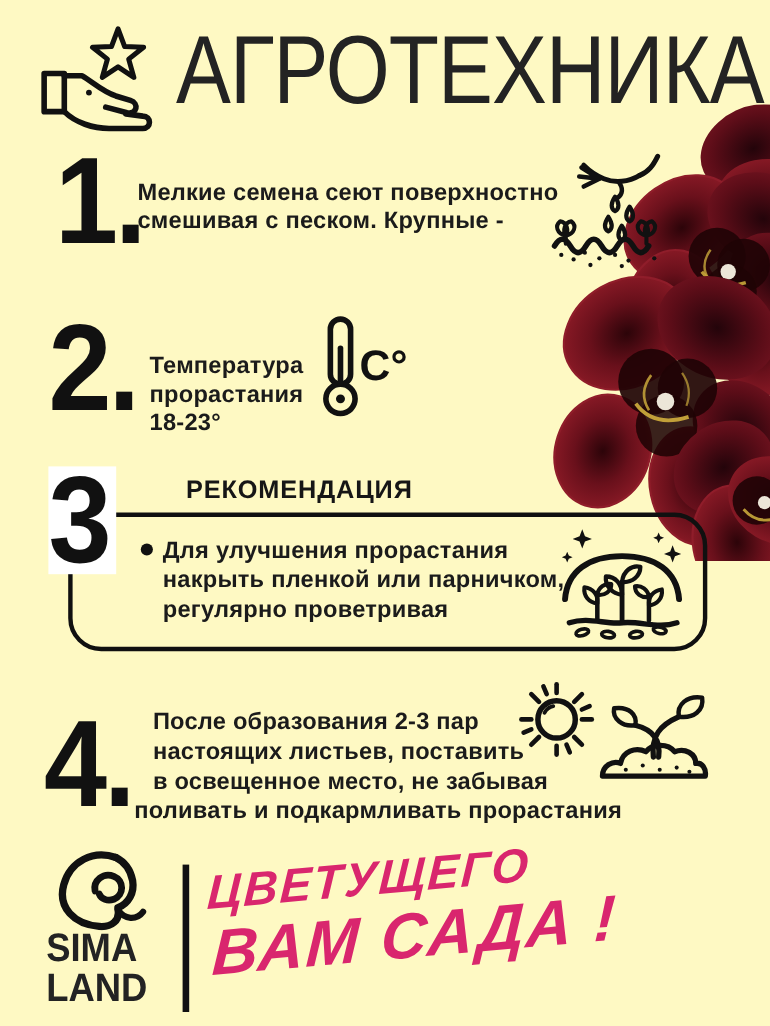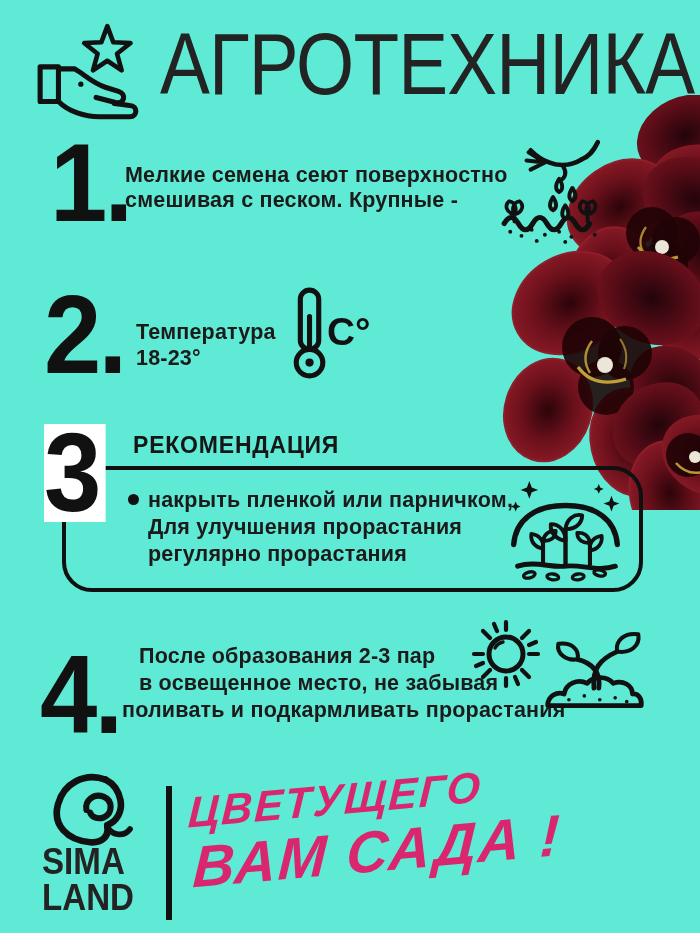--- a/index.html
+++ b/index.html
@@ -1,35 +1,35 @@
 <!DOCTYPE html>
 <html><head>
 <meta charset="utf-8">
 <style>
   html,body{margin:0;padding:0;background:#fff;}
-  .canvas{position:relative;width:700px;height:933px;background:#5eead4;overflow:hidden;
+  .canvas{position:relative;width:700px;height:933px;background:#fef9c3;overflow:hidden;
           font-family:"Liberation Sans",sans-serif;color:#141414;}
   .abs{position:absolute;}
 
   
   .title{left:160px;top:20px;font-size:88px;font-weight:400;line-height:1;color:#232323;
          transform:scaleX(0.85);transform-origin:left top;white-space:nowrap;letter-spacing:-1px;}
 
   
   .num{font-weight:700;font-size:112px;line-height:0.84;letter-spacing:-3px;
        transform:scaleX(0.92);transform-origin:left top;color:#111;}
   .num3{background:#fff;padding:2px 8px 2px 0;z-index:3;}
 
   
   .stept{font-size:21.5px;font-weight:700;line-height:25px;color:#1b1b1b;letter-spacing:0.2px;}
   .lh26{line-height:26px;} .lh27{line-height:27px;}
   .stept div{white-space:nowrap;}
   .ind{margin-left:17px;}
 
-  .reco-head{font-size:23px;font-weight:700;letter-spacing:0.8px;color:#161616;}
+  .reco-head{font-size:23px;font-weight:700;letter-spacing:0.8px;color:#161616;margin-left:36px;}
   .reco-box{left:62px;top:466px;width:573px;height:118px;border:4px solid #101010;
             border-radius:30px;z-index:2;background:transparent;}
   .bullet{width:11px;height:11px;border-radius:50%;background:#111;}
 
   
   .brand{font-size:36px;font-weight:700;line-height:1;color:#232323;
          transform:scaleX(0.92);transform-origin:left top;letter-spacing:0px;}
   .divider{width:6px;height:134px;background:#111;}
   .slogan{transform:rotate(-5deg);transform-origin:left bottom;}
   .slogan .l1{font-size:43px;font-weight:700;font-style:italic;letter-spacing:2px;
@@ -144,40 +144,41 @@
           <circle cx="93" cy="97" r="1.9"></circle>
           <circle cx="36" cy="103" r="1.9"></circle>
         <circle cx="64" cy="104" r="1.9"></circle>
       </g>
     </svg>
   </div>
 
   <div class="abs num" style="left:44px;top:288px;z-index:2;">2.</div>
   <div class="abs stept lh26" style="left:136px;top:299px;z-index:2;margin-top:20px;">
     <div>Температура</div>
+    <div>прорастания</div>
     <div>18-23°</div>
   </div>
   <div class="abs" style="left:286px;top:286px;z-index:2;">
     <svg width="92" height="95" viewBox="0 0 90 93">
       <rect class="ic" stroke-width="5" x="14" y="4" width="18" height="58" rx="9"></rect>
       <circle class="ic" stroke-width="5" cx="23" cy="75" r="13"></circle>
       <path class="ic" stroke-width="5" d="M23,30 V62"></path>
       <circle cx="23" cy="75" r="4" fill="#111"></circle>
       <text x="40" y="58" font-size="38" font-weight="700" fill="#111" font-family="Liberation Sans, sans-serif">C°</text>
     </svg>
   </div>
 
   <div class="abs reco-head" style="left:133px;top:432px;z-index:2;">РЕКОМЕНДАЦИЯ</div>
   <div class="abs reco-box"></div>
   <div class="abs num num3" style="left:44px;top:424px;">3</div>
   <div class="abs bullet" style="left:128px;top:494px;z-index:3;"></div>
   <div class="abs stept lh27" style="left:148px;top:487px;z-index:3;">
+    <div>Для улучшения прорастания</div>
     <div>накрыть пленкой или парничком,</div>
-    <div>Для улучшения прорастания</div>
-    <div>регулярно прорастания</div>
+    <div>регулярно проветривая</div>
   </div>
   <div class="abs" style="left:500px;top:474px;z-index:3;">
     <svg width="132" height="110" viewBox="0 0 135 112">
       <path class="ic" stroke-width="5.5" d="M14,72 C16,46 36,32 67,32 C98,32 118,46 120,72"></path>
       <path class="ic" stroke-width="4.5" d="M67,94 V56"></path>
       <path class="ic" stroke-width="4" d="M67,68 C58,67 51,60 52,51 C61,51 67,58 67,68 Z"></path>
       <path class="ic" stroke-width="4" d="M67,56 C68,46 76,40 84,42 C84,51 76,57 67,56 Z"></path>
       <path class="ic" stroke-width="4.2" d="M44,92 V66"></path>
       <path class="ic" stroke-width="3.8" d="M44,76 C36,75 31,69 32,61 C40,62 45,68 44,76 Z"></path>
       <path class="ic" stroke-width="3.8" d="M44,68 c1,-7 7,-11 13,-10 c0,7 -6,11 -13,10 z"></path>
@@ -194,20 +195,21 @@
         <path d="M16,28 L17.5,31.5 L21,33 L17.5,34.5 L16,38 L14.5,34.5 L11,33 L14.5,31.5 Z"></path>
         <path d="M101,10 L102.5,13.5 L106,15 L102.5,16.5 L101,20 L99.5,16.5 L96,15 L99.5,13.5 Z"></path>
         <path d="M114,22 L116.2,27.8 L122,30 L116.2,32.2 L114,38 L111.8,32.2 L106,30 L111.8,27.8 Z"></path>
       </g>
     </svg>
   </div>
 
   <div class="abs num" style="left:40px;top:648px;z-index:2;">4.</div>
   <div class="abs stept lh27" style="left:122px;top:643px;z-index:2;">
     <div class="ind">После образования 2-3 пар</div>
+    <div class="ind">настоящих листьев, поставить</div>
     <div class="ind">в освещенное место, не забывая</div>
     <div>поливать и подкармливать прорастания</div>
   </div>
   <div class="abs" style="left:466px;top:610px;z-index:2;">
     <svg width="84" height="88" viewBox="0 0 84 88">
       <circle class="ic" stroke-width="5" cx="40" cy="44" r="17"></circle>
       <g class="ic" stroke-width="4.2">
         <path d="M40,12 V20"></path>
           <path d="M40,68 V76"></path>
         <path d="M8,44 H17"></path>

